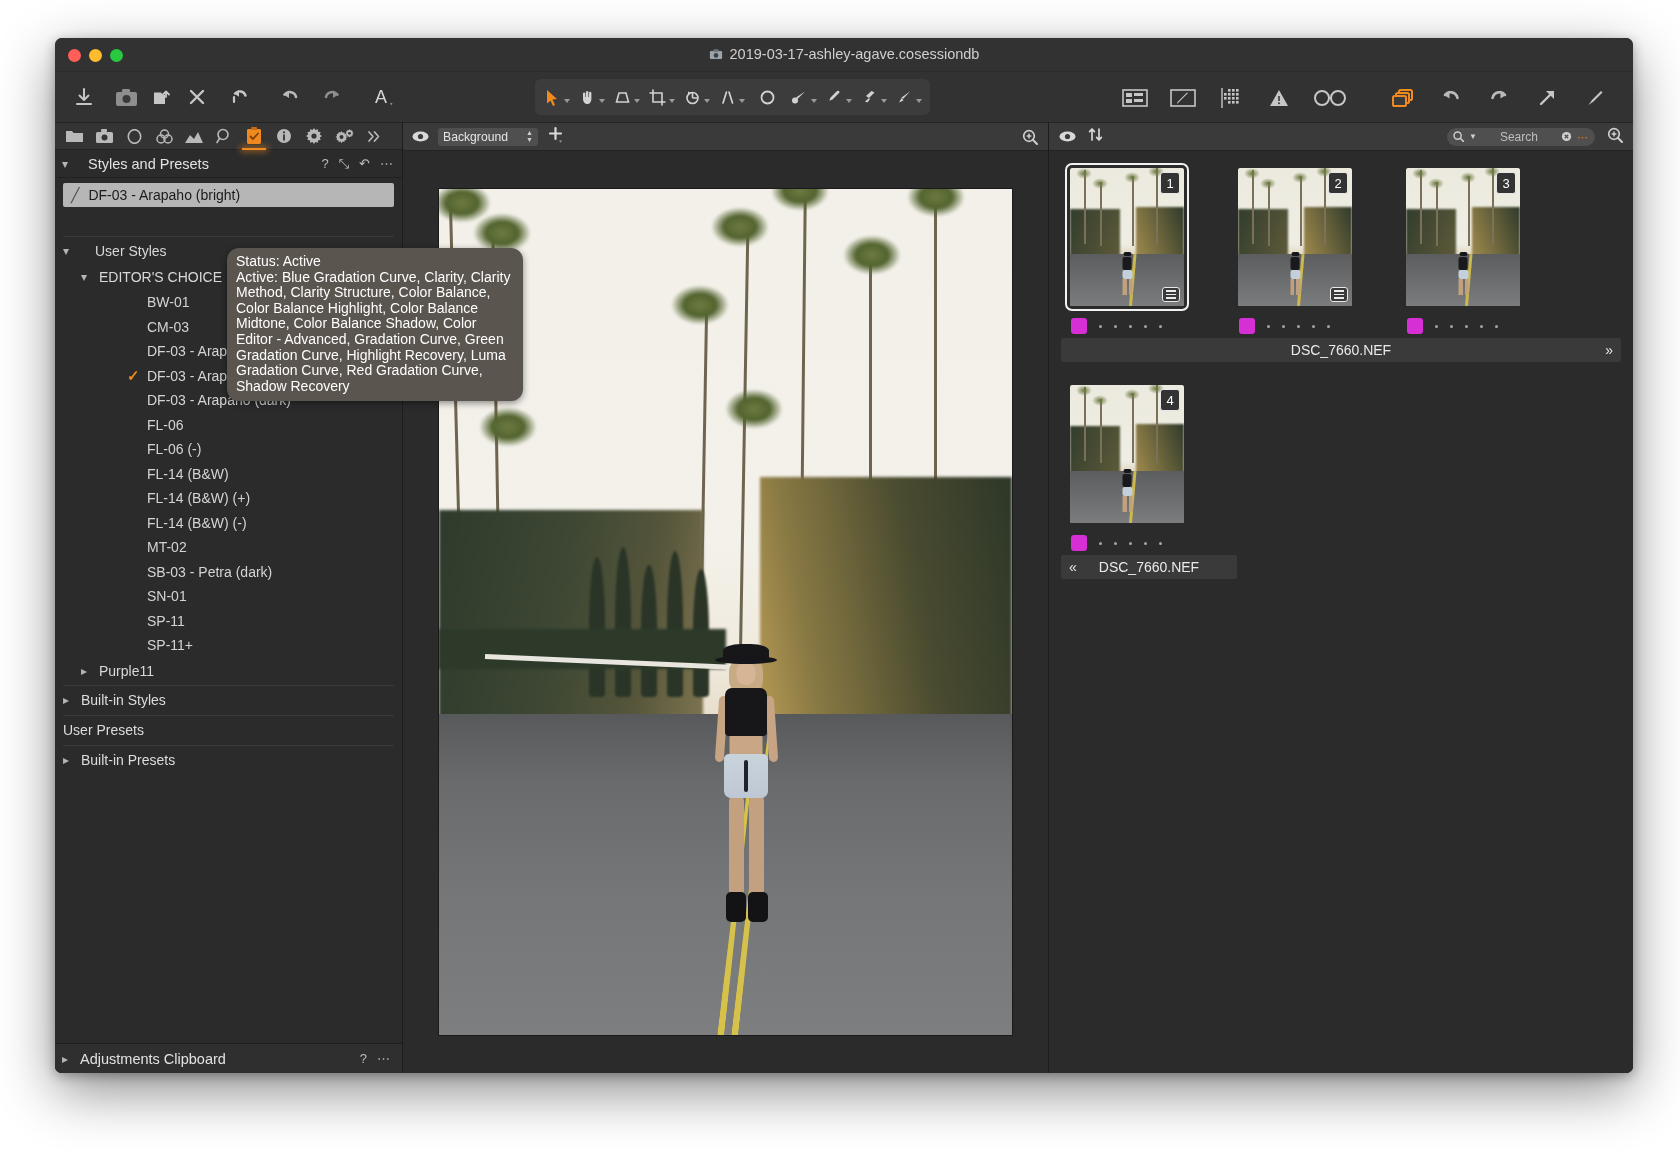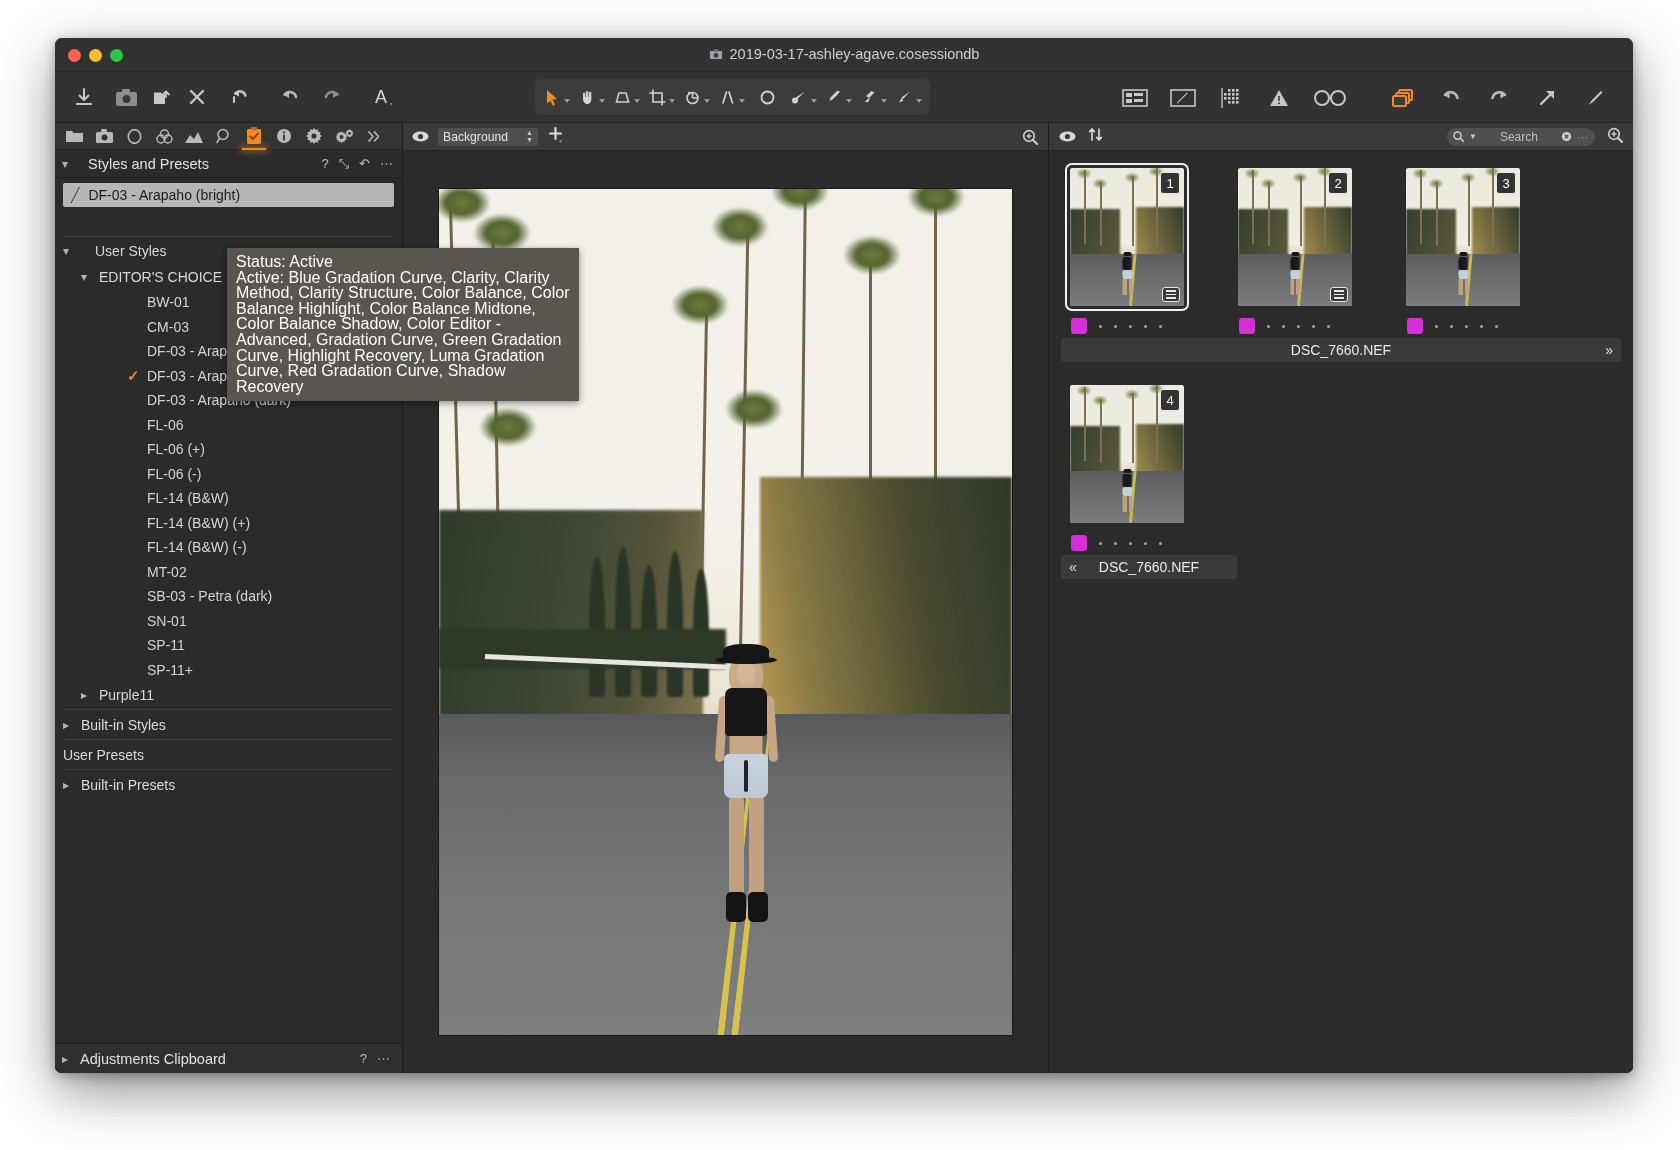--- a/index.html
+++ b/index.html
@@ -123,24 +123,25 @@
   .flat-row.noindent { }
 
   .clipboard-bar {
     height: 30px; flex: 0 0 auto; background: #2f2f2f; border-top: 1px solid #1e1e1e;
     display: flex; align-items: center; padding: 0 12px 0 7px; color: #e2e2e2; font-size: 14.5px;
   }
   .clipboard-bar .ttl { flex: 1 1 auto; margin-left: 6px; }
 
   
   .tooltip {
-    position: absolute; left: 172px; top: 210px; width: 352px;
-    background: #5a554e; color: #ffffff; font-size: 16px; line-height: 15.6px;
+    position: absolute; left: 172px; top: 210px; width: 296px;
+    background: #5a554e; color: #ffffff; font-size: 14px; line-height: 15.6px;
     padding: 6px 9px 7px 9px; z-index: 50;
     box-shadow: 0 2px 7px rgba(0,0,0,.45);
+    border-radius: 12px;
   }
 
   
   .viewer { flex: 1 1 auto; display: flex; flex-direction: column; background: #2b2b2b; min-width: 0; }
   .viewerbar {
     height: 28px; background: #3a3a3a; display: flex; align-items: center;
     padding: 0 10px 0 9px; gap: 9px; border-bottom: 1px solid #232323;
   }
   .layer-select {
     width: 100px; height: 18px; background: #4f4f4f; border-radius: 3px;
@@ -647,23 +648,20 @@
               <span class="check">✓</span>
               <span>DF-03 - Arapaho (bright)</span>
             </div>
             <div class="item-row">
               <span>DF-03 - Arapaho (dark)</span>
             </div>
             <div class="item-row">
               <span>FL-06</span>
             </div>
             <div class="item-row">
-              <span>FL-06 (+)</span>
-            </div>
-            <div class="item-row">
               <span>FL-06 (-)</span>
             </div>
             <div class="item-row">
               <span>FL-14 (B&amp;W)</span>
             </div>
             <div class="item-row">
               <span>FL-14 (B&amp;W) (+)</span>
             </div>
             <div class="item-row">
               <span>FL-14 (B&amp;W) (-)</span>

